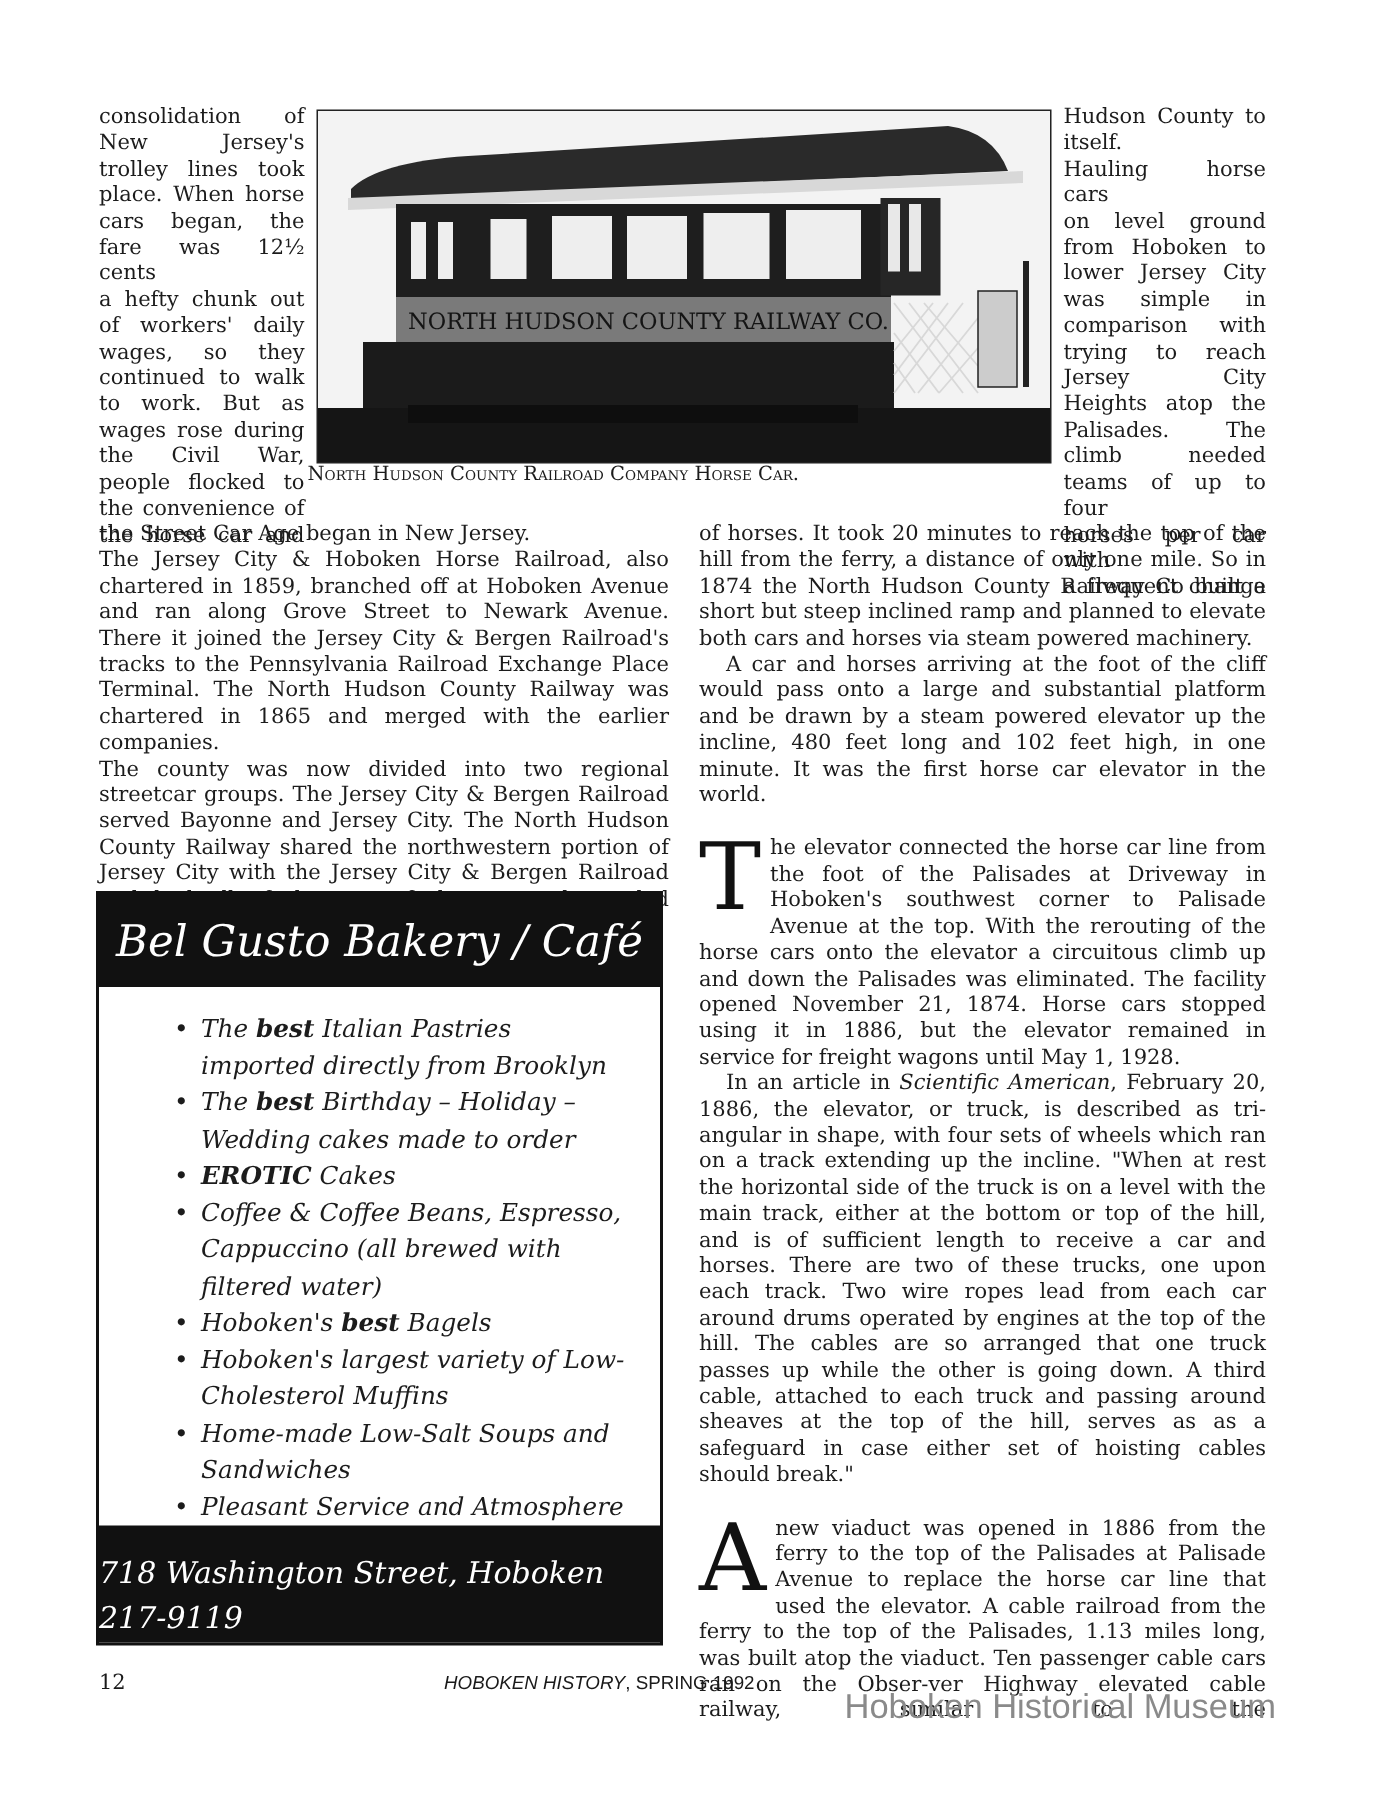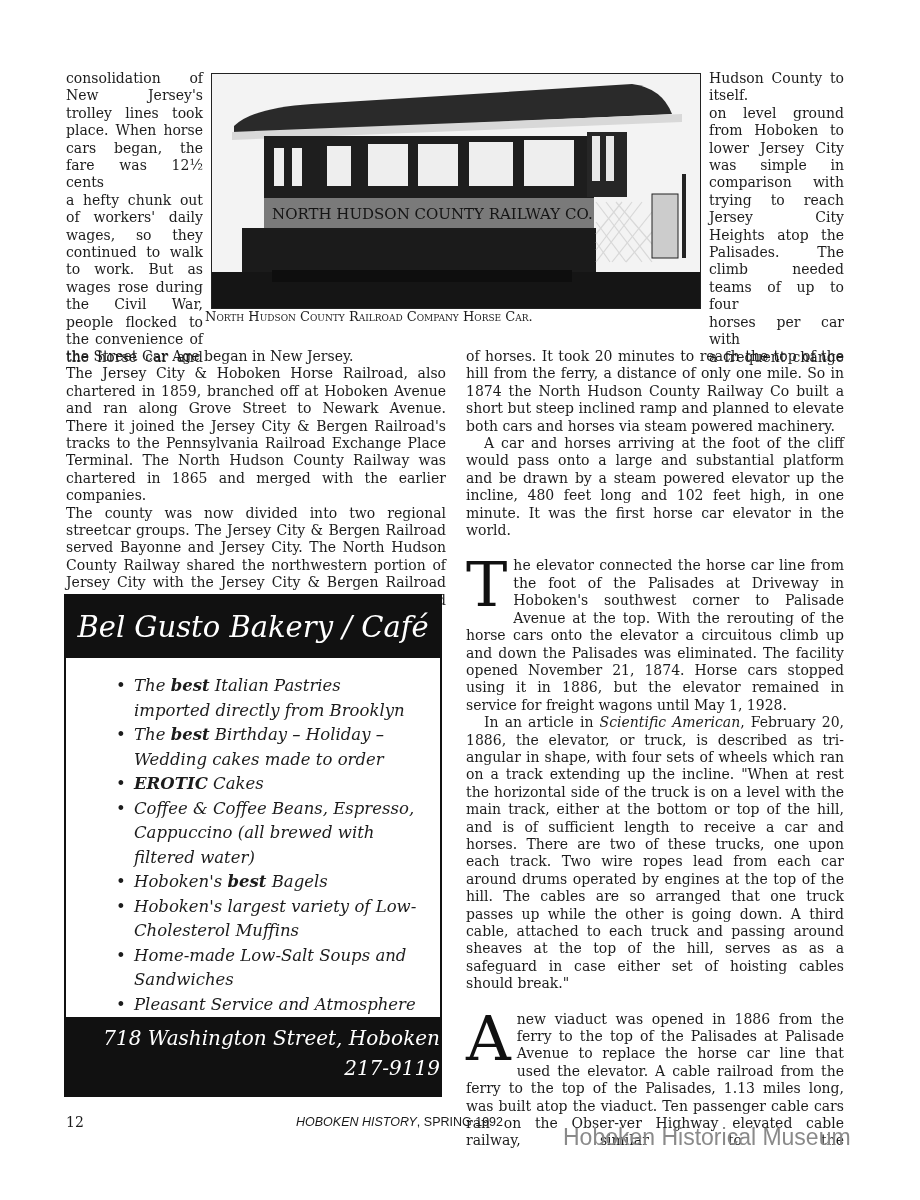--- a/index.html
+++ b/index.html
@@ -49,23 +49,23 @@
   .ad-list {
     list-style: none; margin: 0; padding: 16px 20px 0 52px;
     font-family: "DejaVu Serif", serif; font-style: italic; font-size: 16.5px;
     line-height: 24.5px; color: #1c1c1c;
   }
   .ad-list li { position: relative; padding-left: 16px; }
   .ad-list li::before { content: "•"; position: absolute; left: -2px; font-style: normal; }
   .ad-list b { font-weight: bold; }
   .ad-foot {
     position: absolute; left: 0; right: 0; bottom: 0; height: 78px;
-    background: #111; color: #fff; text-align: right;
+    background: #111; color: #fff; text-align: left;
     font-family: "DejaVu Serif", serif; font-style: italic; font-size: 20px;
-    line-height: 30px; padding-top: 6px; box-sizing: border-box; margin-top: 43px;
+    line-height: 30px; padding-top: 16px; box-sizing: border-box; margin-top: 43px;
   }
 
   .footer-page {
     position: absolute; left: 66px; top: 1114px;
     font-family: "DejaVu Serif", serif; font-size: 14px; color: #1a1a1a;
   }
   .footer-journal {
     position: absolute; left: 296px; top: 1115px;
     font-family: "Liberation Sans", sans-serif; font-size: 12.5px; color: #1a1a1a;
   }
@@ -137,20 +137,21 @@
   </svg>
 </div>
 
 <div class="caption">
   <div>North Hudson County Railroad Company Horse Car.</div>
 </div>
 
 <div class="txt" style="left:709px; top:70px; width:135px;">
   <span class="jl">Hudson County to</span>
   <span style="display:block">itself.</span>
+  <span class="jl">Hauling horse cars</span>
   <span class="jl">on level ground</span>
   <span class="jl">from Hoboken to</span>
   <span class="jl">lower Jersey City</span>
   <span class="jl">was simple in</span>
   <span class="jl">comparison with</span>
   <span class="jl">trying to reach</span>
   <span class="jl">Jersey City</span>
   <span class="jl">Heights atop the</span>
   <span class="jl">Palisades. The</span>
   <span class="jl">climb needed</span>

